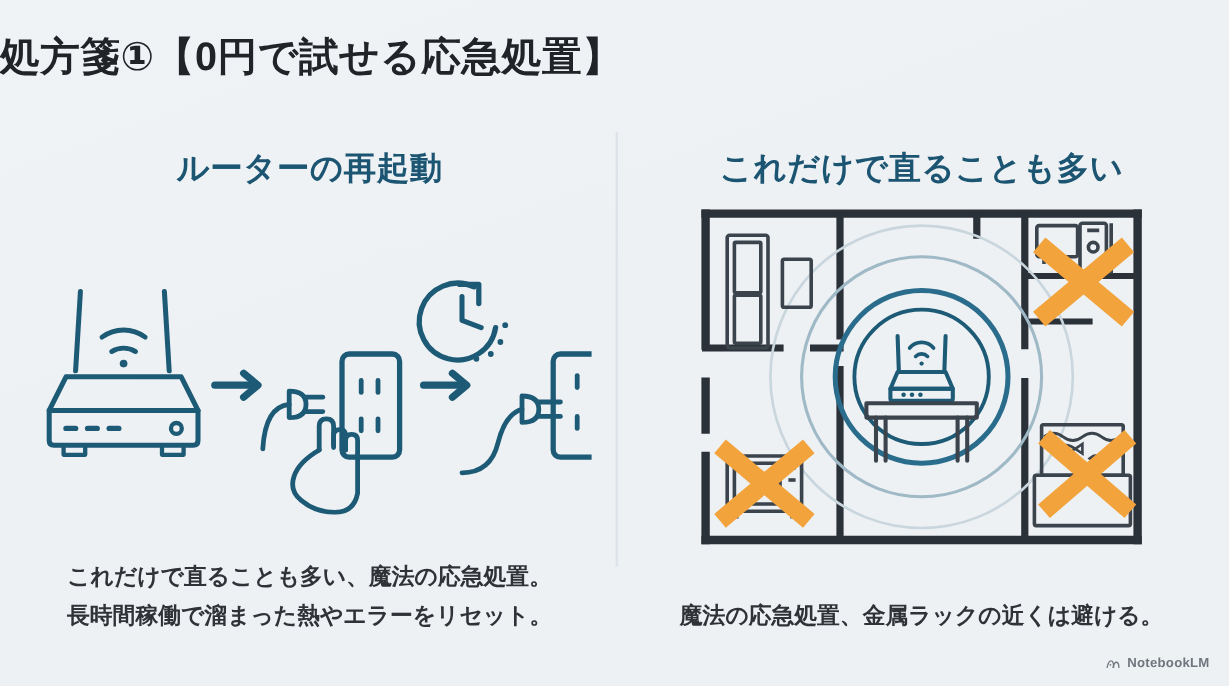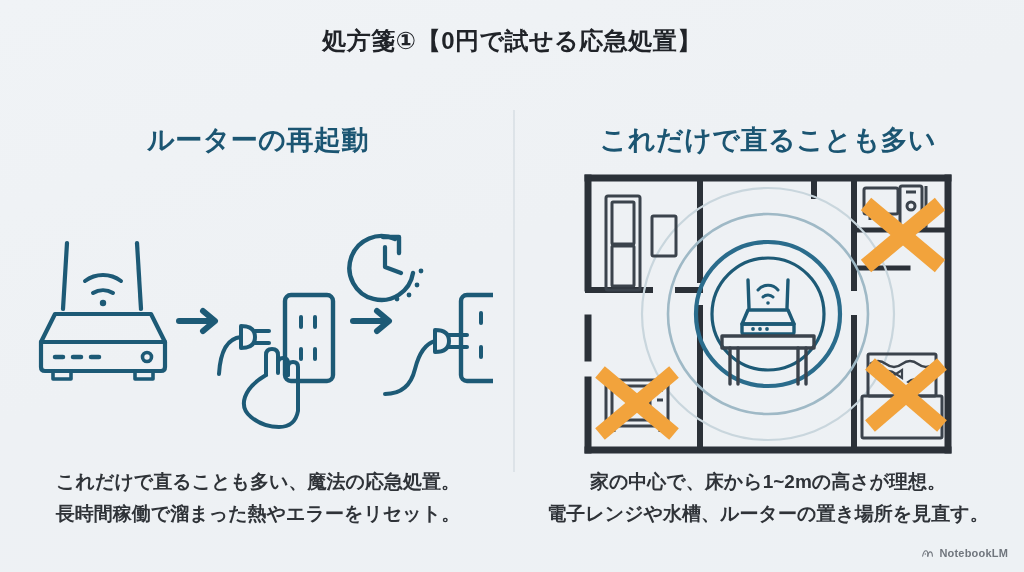--- a/index.html
+++ b/index.html
@@ -20,22 +20,22 @@
     height: 572px;
     background: linear-gradient(160deg, #f0f3f6 0%, #eef1f4 45%, #edf1f4 100%);
   }
 
   
   .slide-title {
     position: absolute;
     top: 26px;
     left: 0;
     width: 1024px;
-    text-align: center;
-    font-size: 24px;
+    text-align: left;
+    font-size: 33px;
     font-weight: 700;
     letter-spacing: 0.5px;
     color: #202328;
     line-height: 1.25;
     white-space: nowrap;
   }
 
   
   .divider {
     position: absolute;
@@ -315,22 +315,21 @@
         </g>
         <g stroke="#f2a33c" stroke-width="15" stroke-linecap="butt">
           <path d="M292 196 L364 258"></path>
           <path d="M364 196 L292 258"></path>
         </g>
 
       </svg>
     </div>
 
     <div class="panel-caption">
-      <span class="cap-line">家の中心で、床から1~2mの高さが理想。</span>
-      <span class="cap-line">電子レンジや水槽、ルーターの置き場所を見直す。</span>
+      <span class="cap-line">魔法の応急処置、金属ラックの近くは避ける。</span>
     </div>
   </div>
 
   <div class="watermark">
     <span>
       <svg width="13" height="13" viewBox="0 0 24 24" fill="none" stroke="#5b6169" stroke-width="2" stroke-linecap="round">
         <path d="M3 17 Q5 7 9 7 Q13 7 13 17"></path>
         <path d="M12 17 Q14 9 17 9 Q21 9 21 17"></path>
         <circle cx="8" cy="13" r="1.4" fill="#5b6169" stroke="none"></circle>
       </svg>

